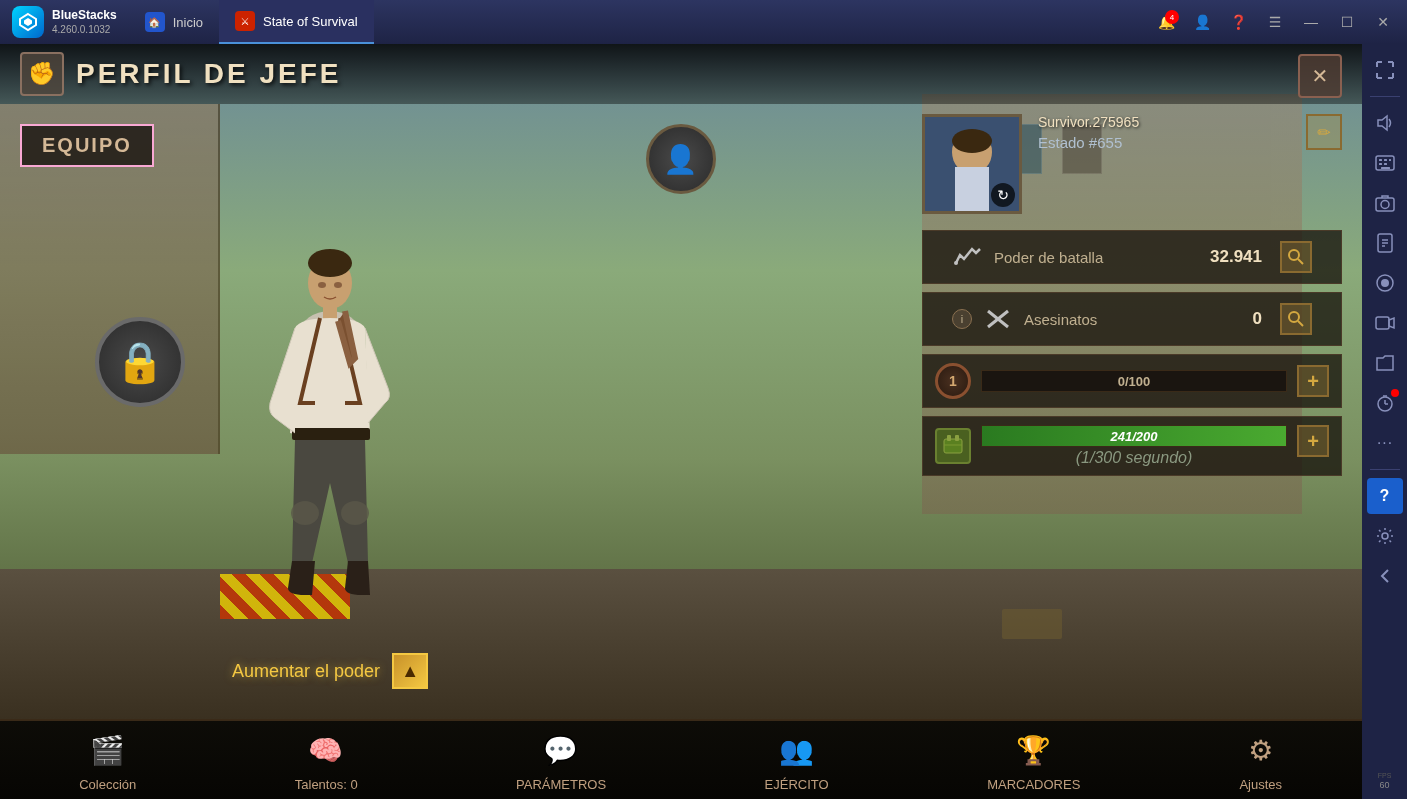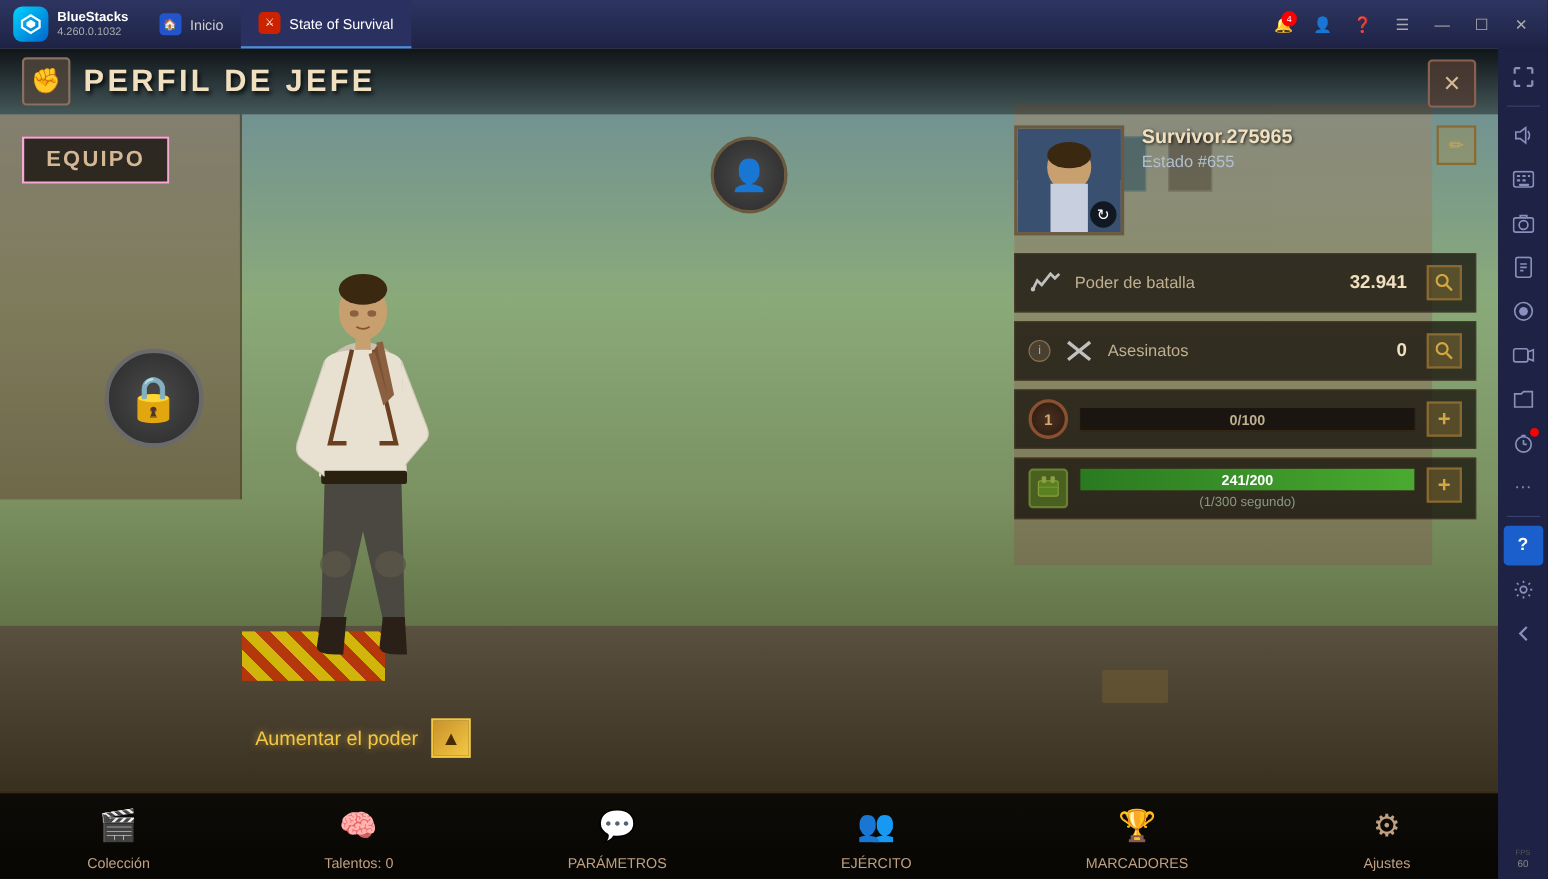--- a/index.html
+++ b/index.html
@@ -407,22 +407,22 @@
       font-size: 14px;
       cursor: pointer;
     }
 
     .avatar-info {
       flex: 1;
     }
 
     .survivor-name {
       color: #f0e0c0;
-      font-size: 18px;
-      font-weight: bold;
+      font-size: 14px;
+      font-weight: normal;
       text-shadow: 1px 1px 3px rgba(0,0,0,0.8);
     }
 
     .estado-text {
       color: #b0c0d0;
       font-size: 15px;
       margin-top: 4px;
     }
 
     .edit-btn {
@@ -438,21 +438,21 @@
       font-size: 16px;
     }
 
     
     .stat-row {
       display: flex;
       align-items: center;
       background: rgba(20,15,10,0.75);
       border: 1px solid #4a3a28;
       margin-bottom: 8px;
-      padding: 10px 12px;
+      padding: 10px 29px;
       gap: 10px;
     }
 
     .stat-icon {
       width: 32px;
       height: 32px;
       display: flex;
       align-items: center;
       justify-content: center;
       font-size: 18px;
@@ -588,20 +588,21 @@
       border-radius: 4px;
       display: flex;
       align-items: center;
       justify-content: center;
       font-size: 18px;
       flex-shrink: 0;
     }
 
     .food-bar-container {
       flex: 1;
+      font-style: italic;
     }
 
     .food-bar-bg {
       width: 100%;
       height: 22px;
       background: #1a1510;
       border: 1px solid #3a2a18;
       position: relative;
       overflow: hidden;
     }
@@ -618,21 +619,21 @@
       display: flex;
       align-items: center;
       justify-content: center;
       color: white;
       font-size: 13px;
       font-weight: bold;
     }
 
     .food-subtext {
       color: #8a9880;
-      font-size: 12px;
+      font-size: 16px;
       margin-top: 2px;
       text-align: center;
     }
 
     .food-plus-btn {
       width: 32px;
       height: 32px;
       background: rgba(180,140,60,0.3);
       border: 2px solid #8a6a30;
       display: flex;

